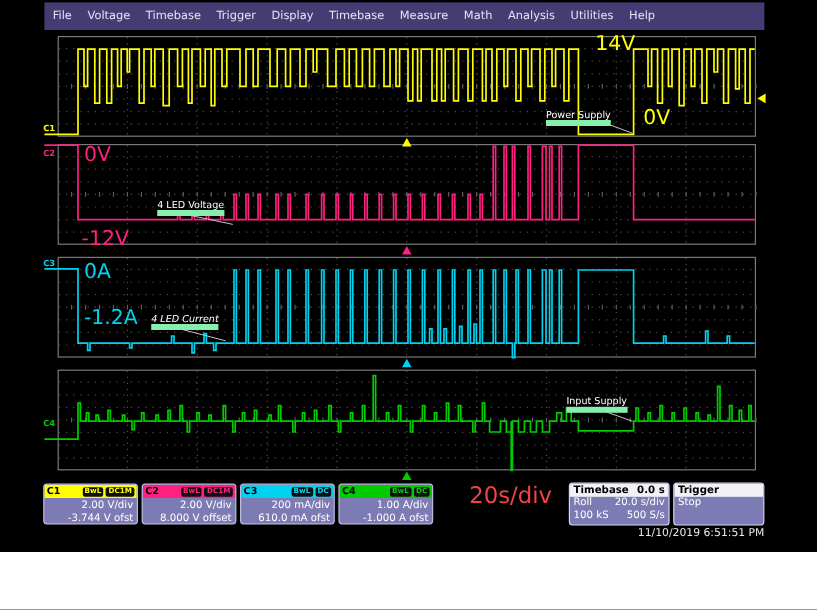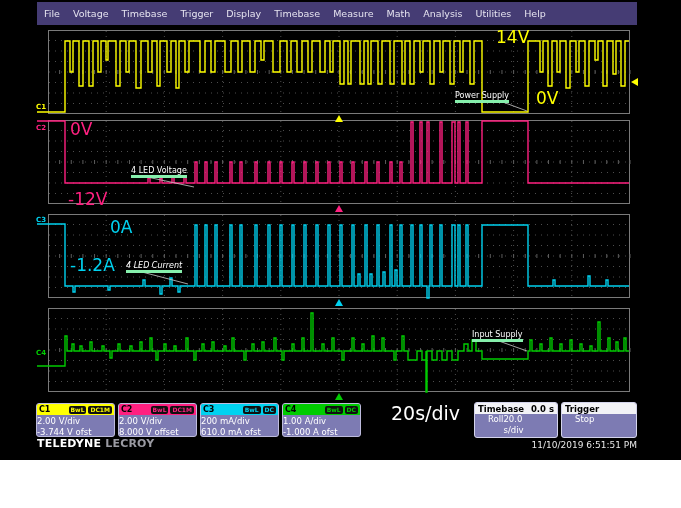--- a/index.html
+++ b/index.html
@@ -3,33 +3,33 @@
 <meta charset="utf-8">
 <style>
   html,body{margin:0;padding:0}
   body{width:681px;height:508px;position:relative;background:#ffffff;font-family:"DejaVu Sans",sans-serif}
   .screen{position:absolute;left:0;top:0;width:681px;height:460px;background:#000;overflow:hidden}
   .menubar{position:absolute;left:37px;top:2px;width:600px;height:23px;background:#453c74;display:flex;align-items:center;gap:13px;padding-left:7px;box-sizing:border-box}
   .menubar span{color:#e6e4f0;font-size:9.5px;cursor:default;white-space:nowrap}
   .grid{position:absolute;left:48px;width:582px;height:84px}
   .grid svg{overflow:visible;display:block}
   .vlabel{position:absolute;font-size:17px;line-height:18px;white-space:nowrap}
-  .ann{position:absolute;font-size:8px;color:#fff;border-bottom:3px solid #86efac;line-height:9px;white-space:nowrap}
+  .ann{position:absolute;font-size:8px;color:#fff;border-bottom:5px solid #86efac;line-height:9px;white-space:nowrap}
   .cind{position:absolute;font-size:7px;font-weight:bold;line-height:8px}
   .tri-up{position:absolute;width:0;height:0;border-left:4px solid transparent;border-right:4px solid transparent;border-bottom:7px solid #fff}
   .tri-left{position:absolute;width:0;height:0;border-top:4px solid transparent;border-bottom:4px solid transparent;border-right:7px solid #ff0}
   .chbox{position:absolute;top:403px;width:79px;height:34px;border:1px solid #bdbbdd;border-radius:3px;overflow:hidden;background:#7d7bb3;box-sizing:border-box}
   .chbox .hdr{height:11px;display:flex;align-items:center;justify-content:space-between;padding:0 2px}
   .chbox .chid{font-size:8px;font-weight:bold;color:#000}
   .badges{display:flex;gap:2px}
   .badge{font-size:6px;font-weight:bold;background:#101010;border-radius:2px;padding:0 2px;line-height:8px}
-  .chbox .body{padding:1px 3px 0 0;color:#fff;font-size:8.5px;line-height:10.5px}
+  .chbox .body{padding:1px 3px 0 0;text-align:right;color:#fff;font-size:8.5px;line-height:10.5px}
   .infobox{position:absolute;top:402px;height:36px;border:1px solid #d4d4ec;border-radius:3px;background:#7d7bb3;box-sizing:border-box;overflow:hidden}
   .infobox .hdr{background:#f2f2f6;color:#000;font-size:8.5px;display:flex;justify-content:space-between;padding:0 3px;height:11px;align-items:center;font-weight:bold}
-  .infobox .row{display:flex;justify-content:space-between;color:#fff;font-size:8.5px;line-height:11px;padding:0 13px}
+  .infobox .row{display:flex;justify-content:space-between;color:#fff;font-size:8.5px;line-height:11px;padding:0 3px}
   .tdiv{position:absolute;left:391px;top:402px;font-size:19px;line-height:22px}
   .logo{position:absolute;left:37px;top:437px;font-size:11px;font-weight:bold;color:#fff;letter-spacing:.2px}
   .logo .gray{color:#9a9aa2;font-weight:bold}
   .datetime{position:absolute;right:44px;top:440px;color:#e8e8e8;font-size:9px}
 </style>
 </head>
 <body>
 
 <div class="screen">
   <div class="menubar" id="menubar">
@@ -387,21 +387,21 @@
             <span class="badge" style="color: rgb(0, 204, 0);">DC</span>
           </span>
         </div>
         <div class="body">
           <div>1.00 A/div</div>
           <div>-1.000 A ofst</div>
         </div>
       </div>
     </div>
 
-  <div class="tdiv" id="tdiv-label" style="color: #ffffff;">20s/div</div>
+  <div class="tdiv" id="tdiv-label" style="color: #ef4444;">20s/div</div>
 
   <div class="infobox" style="left:474px;width:84px">
     <div class="hdr">
       <span>Timebase</span>
       <span>0.0 s</span>
     </div>
     <div class="row">
       <span>Roll</span>
       <span>20.0 s/div</span>
     </div>
@@ -413,36 +413,33 @@
 
   <div class="infobox" style="left:561px;width:76px">
     <div class="hdr">
       <span>Trigger</span>
     </div>
     <div class="row">
       <span>Stop</span>
     </div>
   </div>
 
-  <div class="logo">
-    <span>TELEDYNE</span>&nbsp;<span class="gray">LECROY</span>
-  </div>
   <div class="datetime">11/10/2019 6:51:51 PM</div>
 <div class="vlabel" style="color: rgb(255, 255, 0); left: 496px; top: 28px;">14V</div>
     <div class="vlabel" style="color: rgb(255, 255, 0); left: 536px; top: 89px;">0V</div>
     <div class="ann" style="left: 455px; top: 91px;">Power Supply</div>
     <div class="cind" style="color: rgb(255, 255, 0); left: 36px; top: 103px;">C1</div>
     <div class="tri-up" style="border-bottom-color: rgb(255, 255, 0); left: 335px; top: 115px;"></div>
     <div class="tri-left" style="border-right-color: rgb(255, 255, 0); left: 631px; top: 78px;"></div>
     <div class="vlabel" style="color: rgb(255, 32, 128); left: 70px; top: 120px;">0V</div>
     <div class="vlabel" style="color: rgb(255, 32, 128); left: 68px; top: 160px; margin-top: 30px;">-12V</div>
     <div class="ann" style="left: 131px; top: 166px;">4 LED Voltage</div>
     <div class="cind" style="color: rgb(255, 32, 128); left: 36px; top: 124px;">C2</div>
     <div class="tri-up" style="border-bottom-color: rgb(255, 32, 128); left: 335px; top: 205px;"></div>
-    <div class="vlabel" style="color: rgb(0, 210, 240); left: 70px; top: 218px; margin-left: 40px;">0A</div>
+    <div class="vlabel" style="color: rgb(0, 210, 240); left: 70px; top: 218px;">0A</div>
     <div class="vlabel" style="color: rgb(0, 210, 240); left: 70px; top: 256px;">-1.2A</div>
     <div class="ann" style="left: 126px; top: 261px; font-style: italic;">4 LED Current</div>
     <div class="cind" style="color: rgb(0, 210, 240); left: 36px; top: 216px;">C3</div>
     <div class="tri-up" style="border-bottom-color: rgb(0, 210, 240); left: 335px; top: 299px;"></div>
     <div class="ann" style="left: 472px; top: 330px;">Input Supply</div>
     <div class="cind" style="color: rgb(0, 204, 0); left: 36px; top: 349px;">C4</div>
     <div class="tri-up" style="border-bottom-color: rgb(0, 204, 0); left: 335px; top: 393px;"></div>
   </div>
 
 </body></html>

